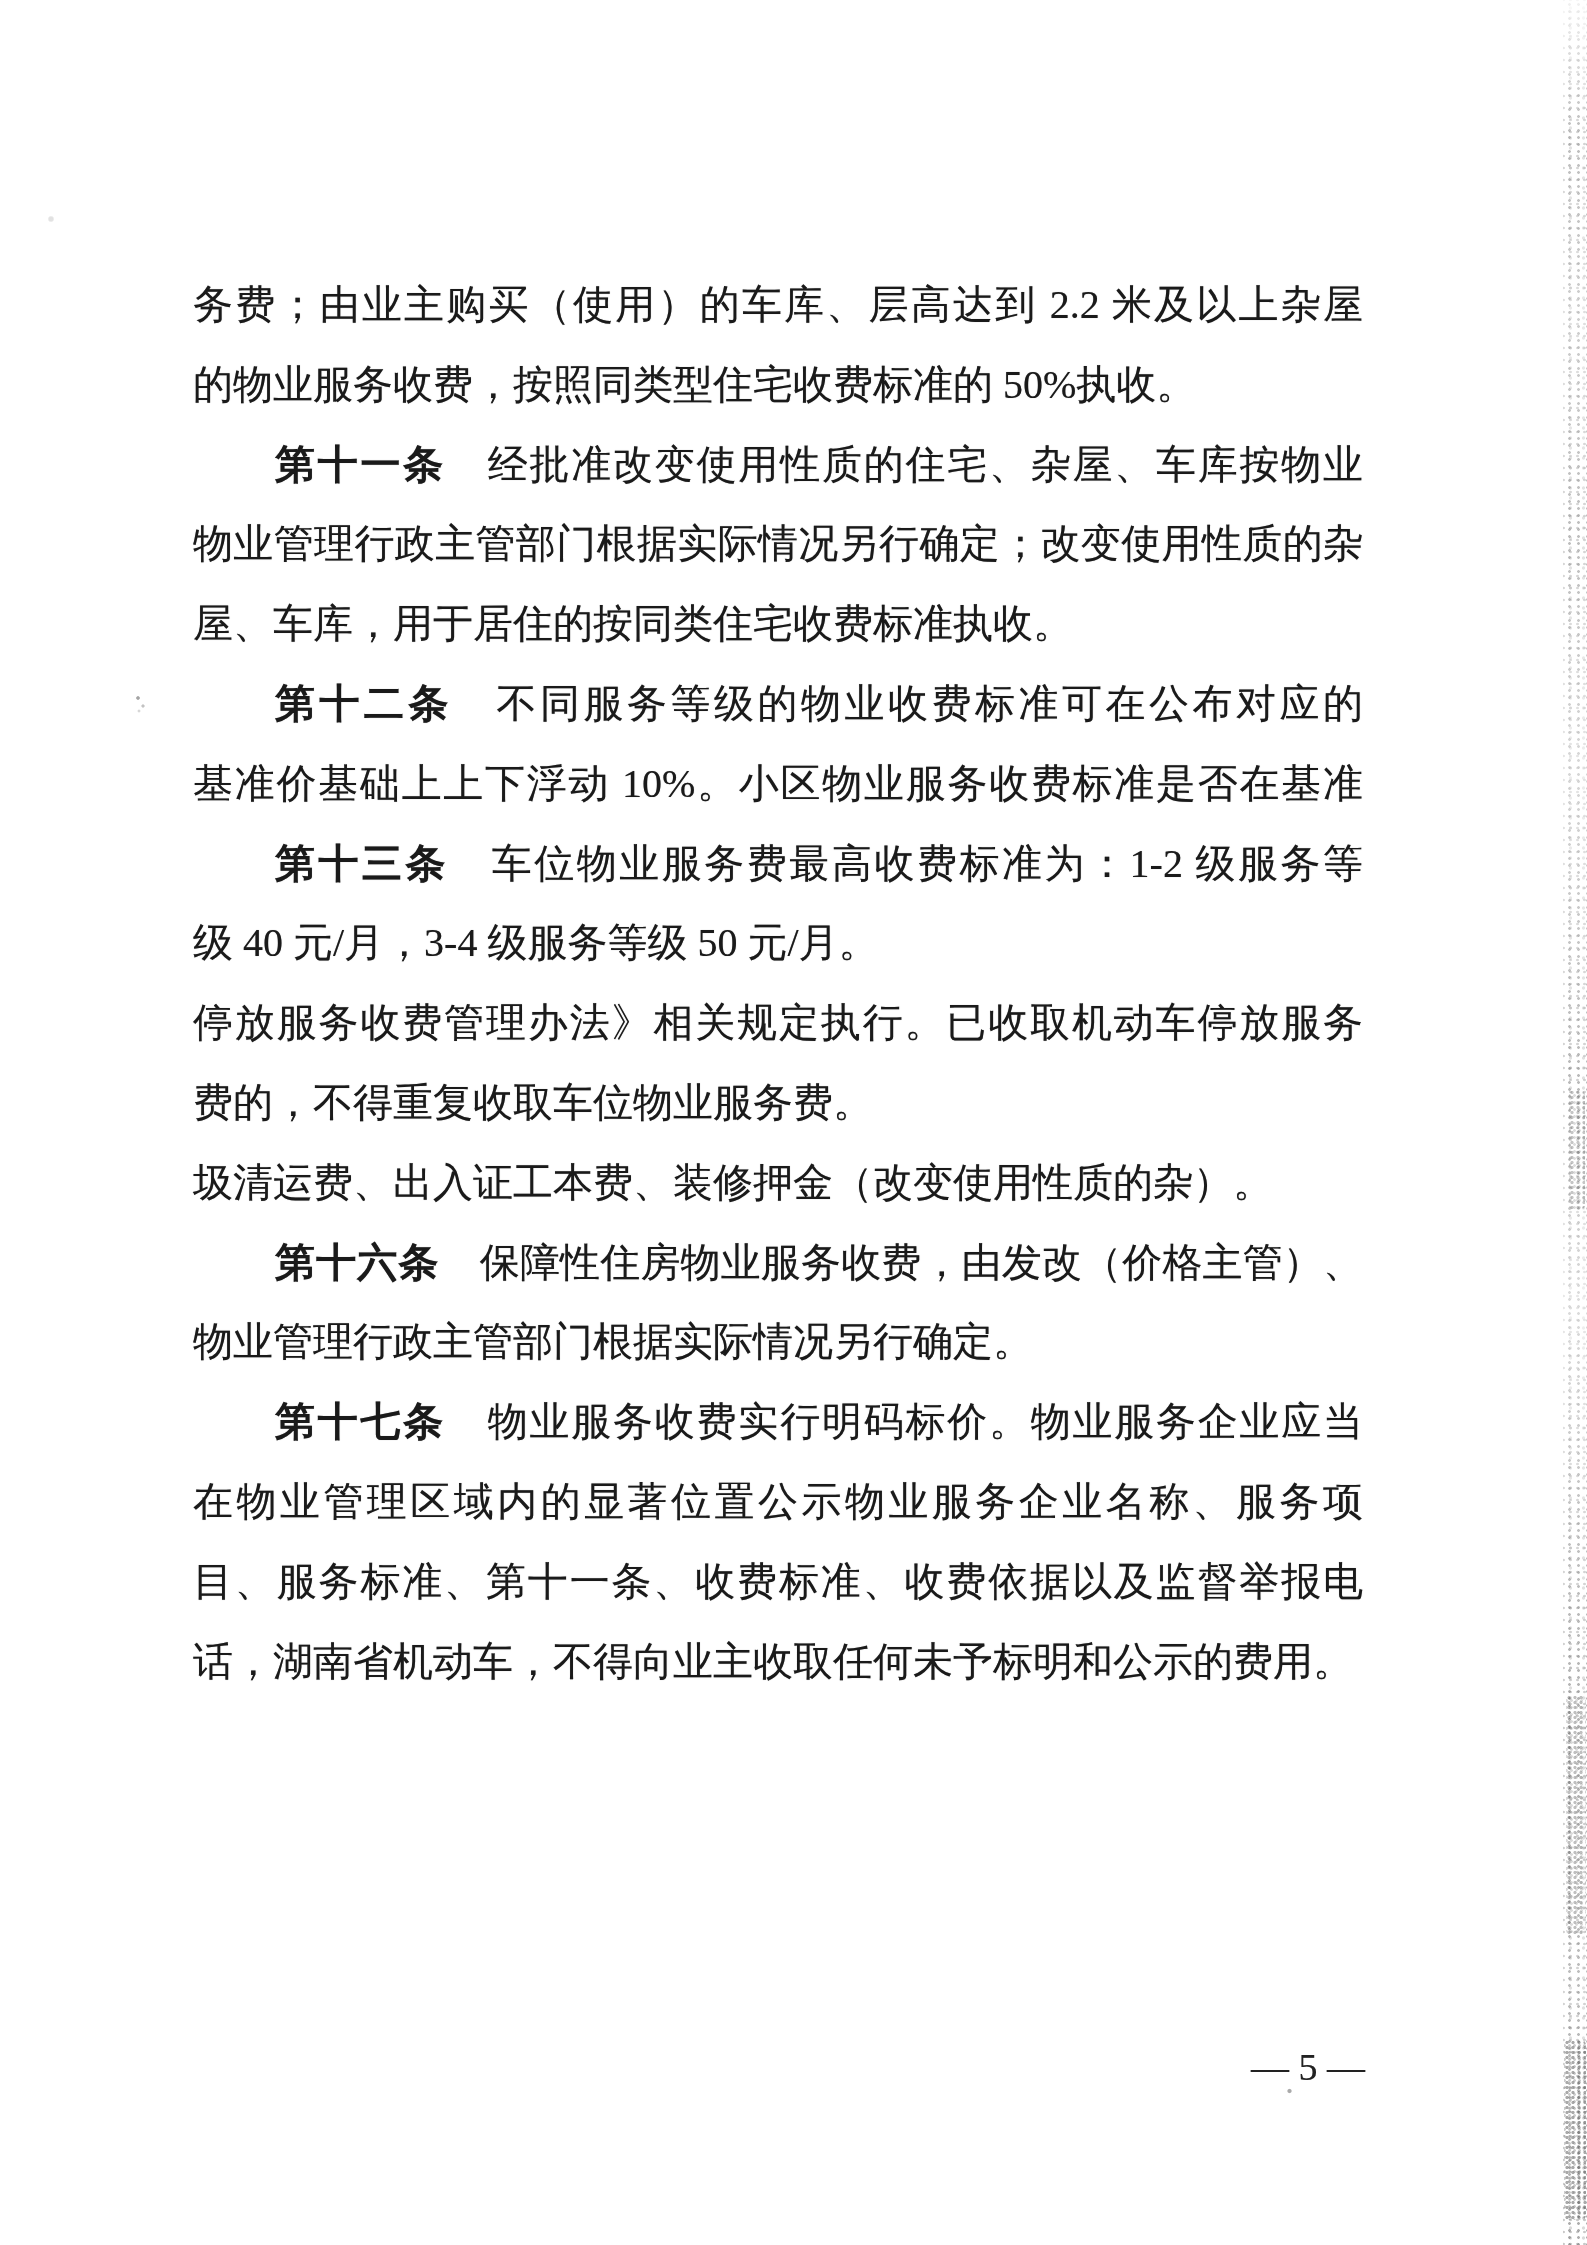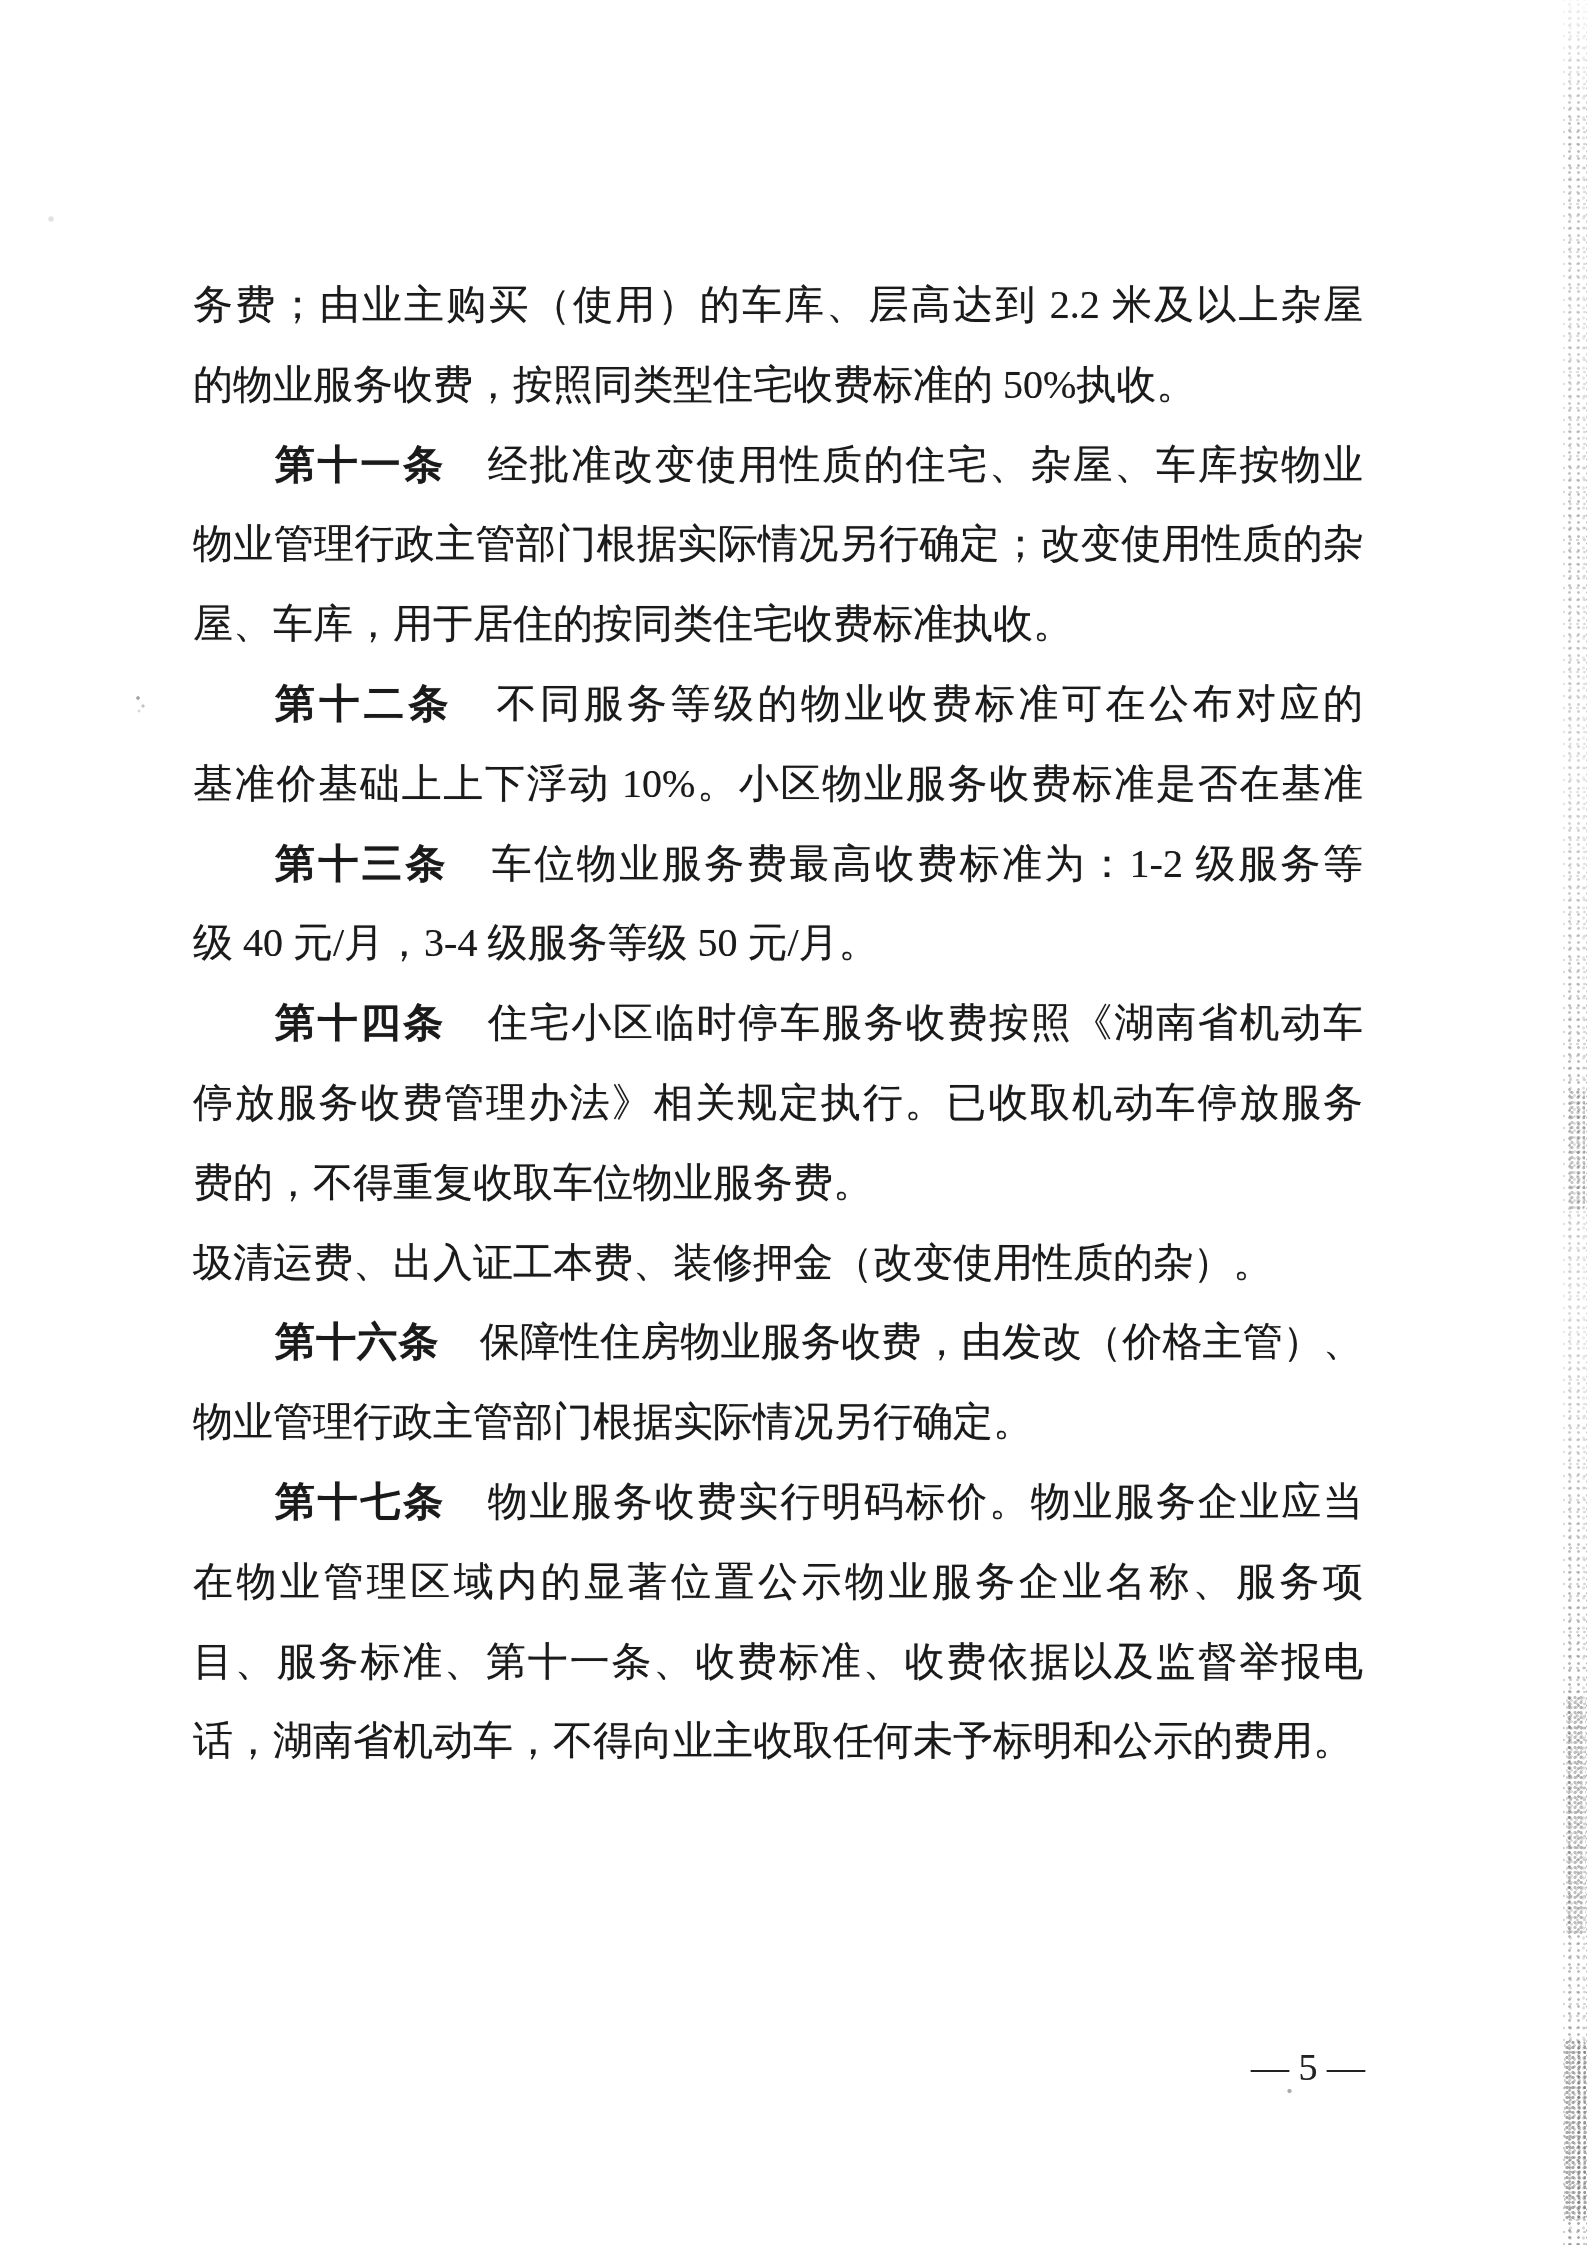--- a/index.html
+++ b/index.html
@@ -124,21 +124,20 @@
   <div class="text-block">
       <div class="line stretch">务费；由业主购买（使用）的车库、层高达到 2.2 米及以上杂屋</div>
       <div class="line">的物业服务收费，按照同类型住宅收费标准的 50%执收。</div>
       <div class="line stretch has-article"><span class="article-no">第十一条</span>　经批准改变使用性质的住宅、杂屋、车库按物业</div>
       <div class="line stretch">物业管理行政主管部门根据实际情况另行确定；改变使用性质的杂</div>
       <div class="line">屋、车库，用于居住的按同类住宅收费标准执收。</div>
       <div class="line stretch has-article"><span class="article-no">第十二条</span>　不同服务等级的物业收费标准可在公布对应的</div>
       <div class="line stretch">基准价基础上上下浮动 10%。小区物业服务收费标准是否在基准</div>
       <div class="line stretch has-article"><span class="article-no">第十三条</span>　车位物业服务费最高收费标准为：1-2 级服务等</div>
       <div class="line">级 40 元/月，3-4 级服务等级 50 元/月。</div>
-      <div class="line stretch has-article"><span class="article-no">第十四条</span>　住宅小区临时停车服务收费按照《湖南省机动车</div>
       <div class="line stretch">停放服务收费管理办法》相关规定执行。已收取机动车停放服务</div>
       <div class="line">费的，不得重复收取车位物业服务费。</div>
       <div class="line">圾清运费、出入证工本费、装修押金（改变使用性质的杂）。</div>
       <div class="line stretch has-article"><span class="article-no">第十六条</span>　保障性住房物业服务收费，由发改（价格主管）、</div>
       <div class="line">物业管理行政主管部门根据实际情况另行确定。</div>
       <div class="line stretch has-article"><span class="article-no">第十七条</span>　物业服务收费实行明码标价。物业服务企业应当</div>
       <div class="line stretch">在物业管理区域内的显著位置公示物业服务企业名称、服务项</div>
       <div class="line stretch">目、服务标准、第十一条、收费标准、收费依据以及监督举报电</div>
       <div class="line">话，湖南省机动车，不得向业主收取任何未予标明和公示的费用。</div>
     </div>

